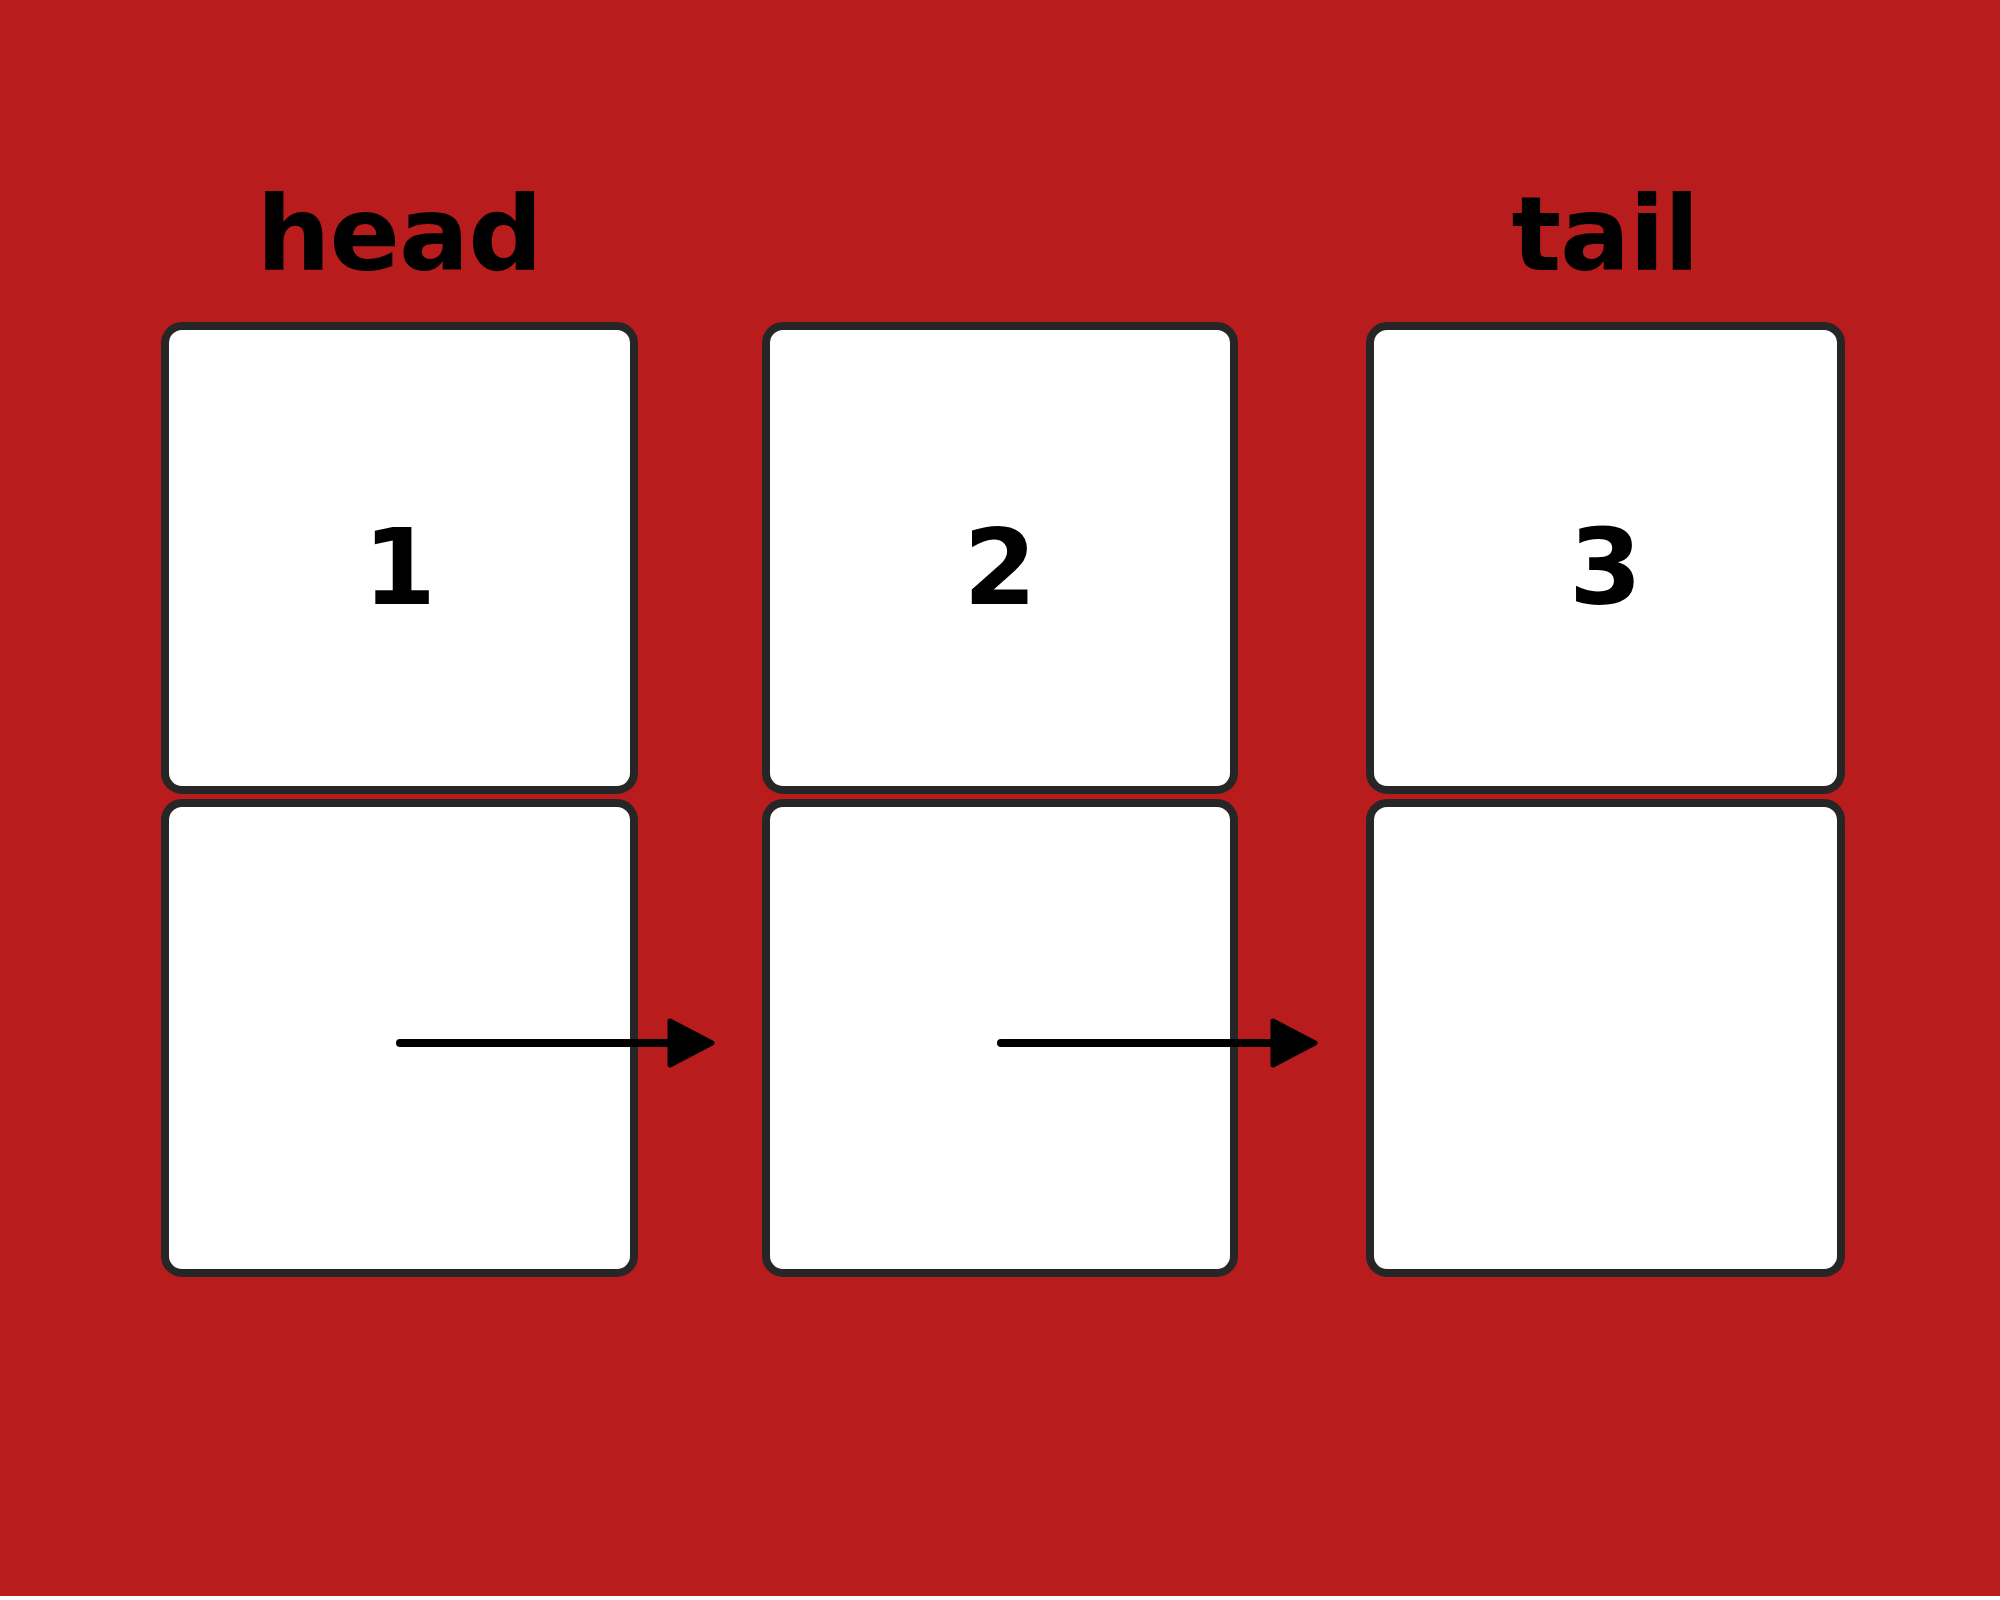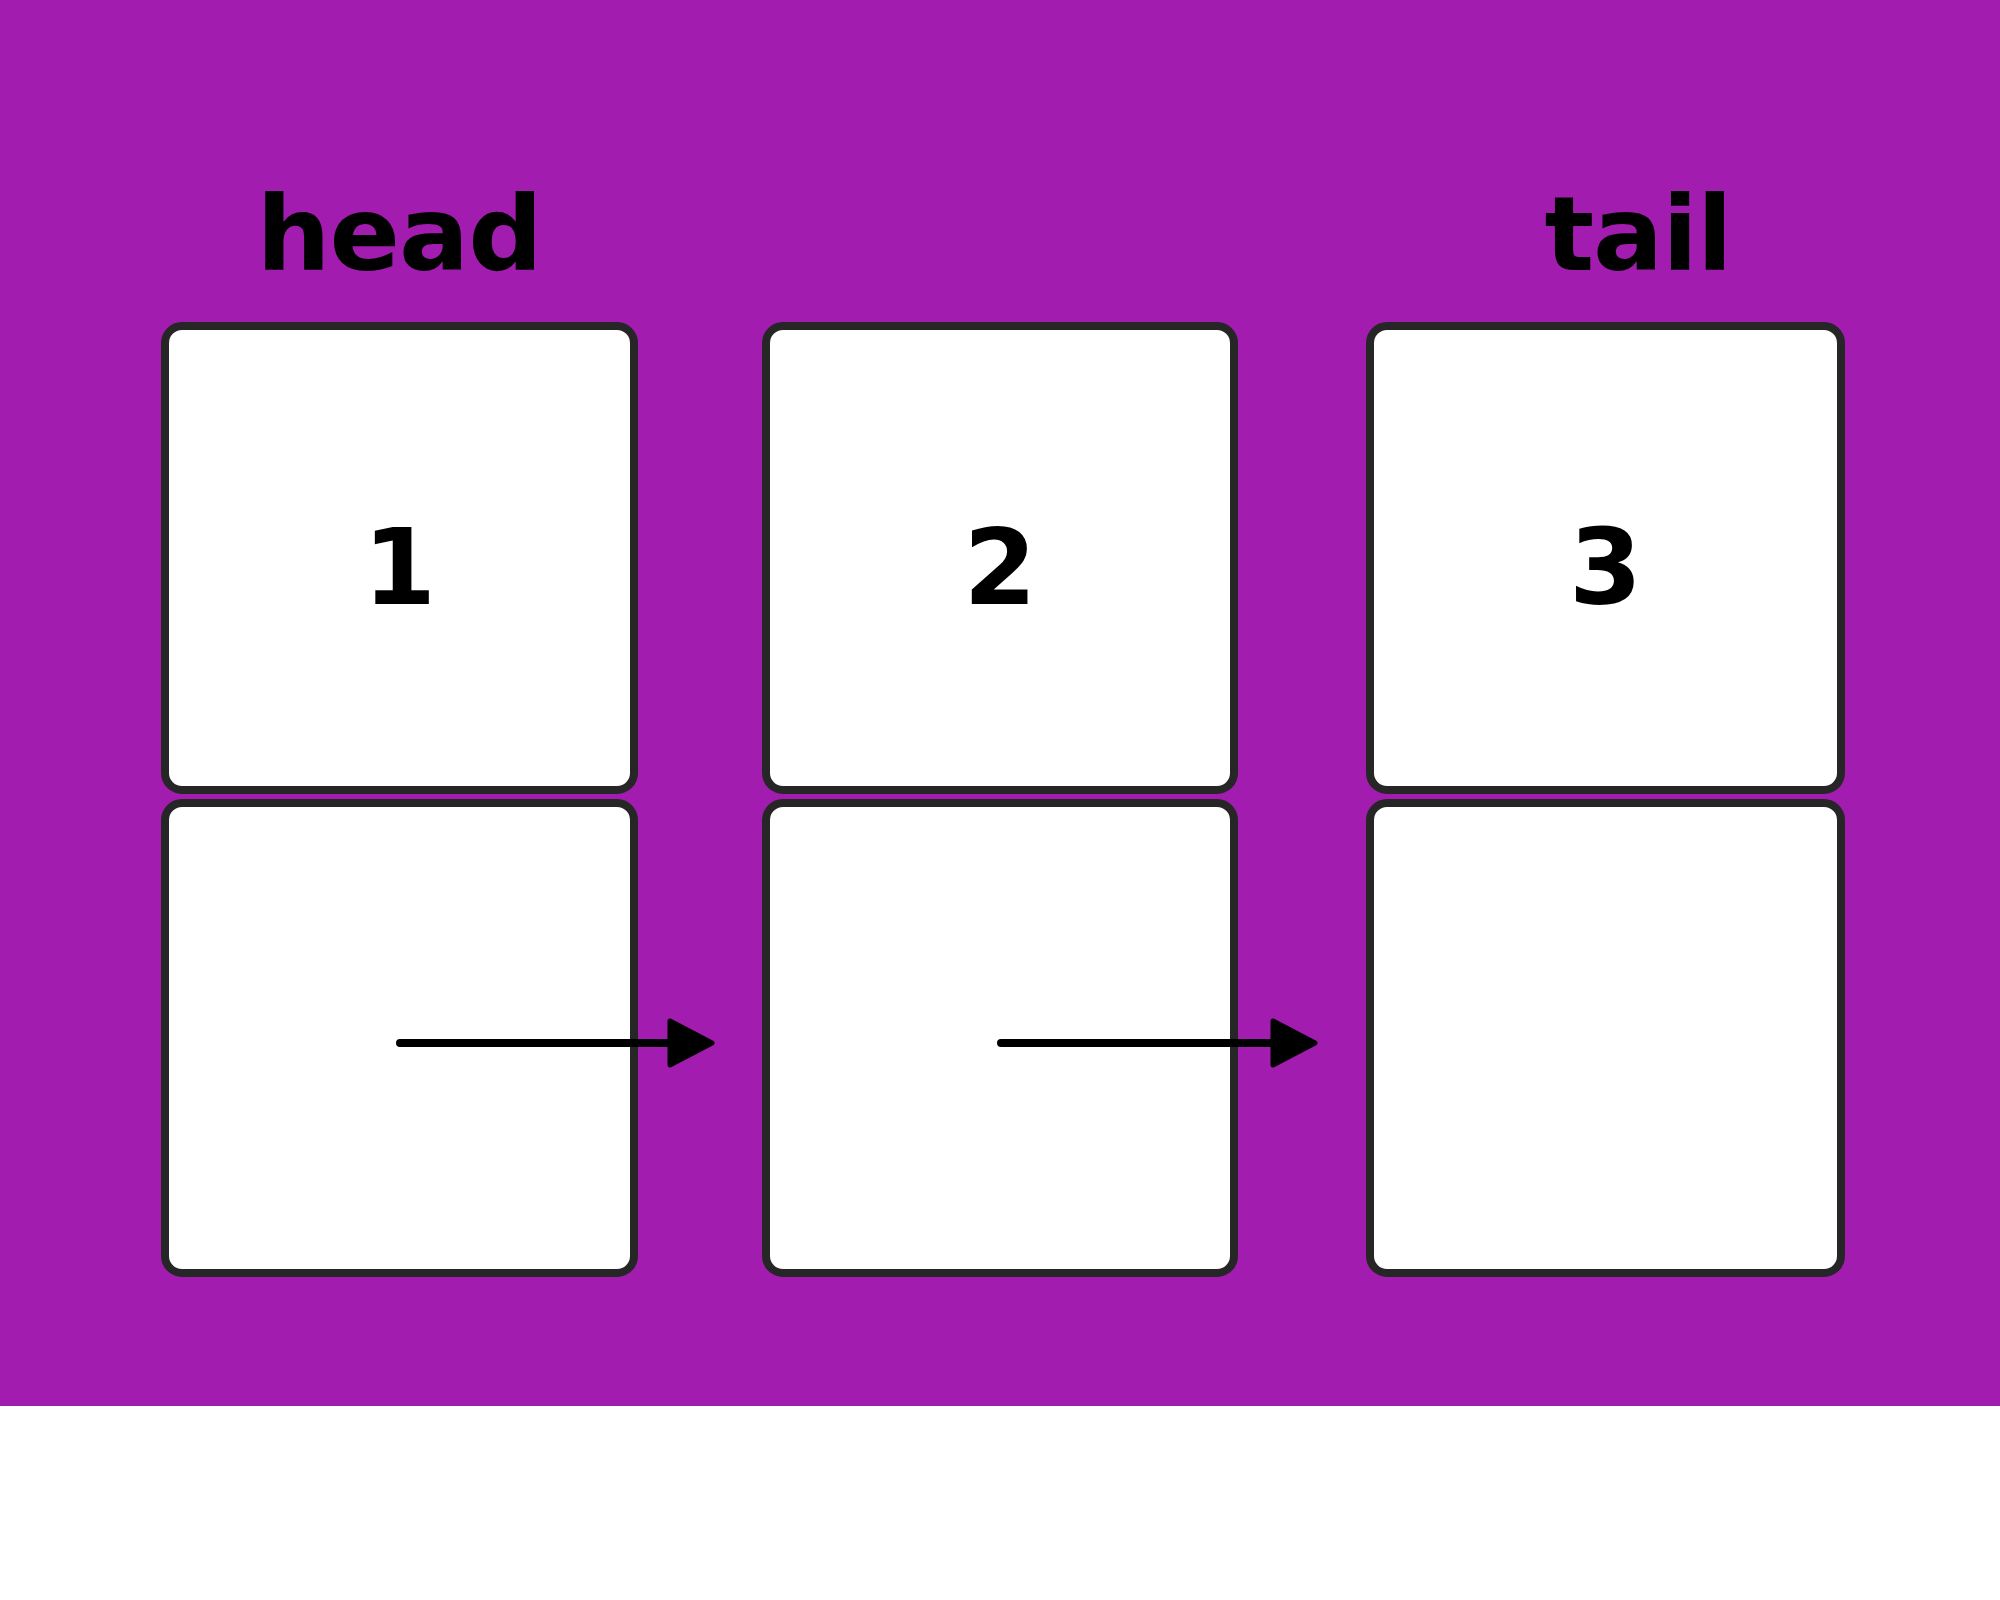--- a/index.html
+++ b/index.html
@@ -10,22 +10,22 @@
   body {
     width: 2000px;
     height: 1600px;
     background: #ffffff;
     font-family: "DejaVu Sans", sans-serif;
     overflow: hidden;
   }
   #canvas {
     position: relative;
     width: 2000px;
-    height: 1406px;
-    background: #a21caf;
+    height: 1596px;
+    background: #b91c1c;
   }
 
   
   .node-label {
     position: absolute;
     font-family: "DejaVu Sans", sans-serif;
     font-weight: 700;
     font-size: 104px;
     line-height: 1;
     color: #000000;
@@ -70,21 +70,21 @@
     height: 1600px;
     pointer-events: none;
   }
 </style>
 </head>
 <body>
 
 <div id="canvas">
 
   <div class="node-label" id="label-head" style="left: 99px; top: 182px; width: 600px; color: rgb(0, 0, 0);">head</div>
-  <div class="node-label" id="label-tail" style="left: 1338px; top: 182px; width: 600px; color: rgb(0, 0, 0);">tail</div>
+  <div class="node-label" id="label-tail" style="left: 1305px; top: 182px; width: 600px; color: rgb(0, 0, 0);">tail</div>
 
   <div class="node" id="node-1" style="left: 161px; top: 0px; width: 477px; height: 1600px;">
     <div class="cell cell-data" id="cell-data-1" style="top: 322px; width: 477px; height: 472px; border-color: rgb(38, 38, 38);">
       <div class="cell-value" id="value-1" style="top: 186px; color: rgb(0, 0, 0);">1</div>
     </div>
     <div class="cell cell-pointer" id="cell-ptr-1" style="top: 799px; width: 477px; height: 478px; border-color: rgb(38, 38, 38);"></div>
   </div>
 
   <div class="node" id="node-2" style="left: 762px; top: 0px; width: 476px; height: 1600px;">
     <div class="cell cell-data" id="cell-data-2" style="top: 322px; width: 476px; height: 472px; border-color: rgb(38, 38, 38);">

